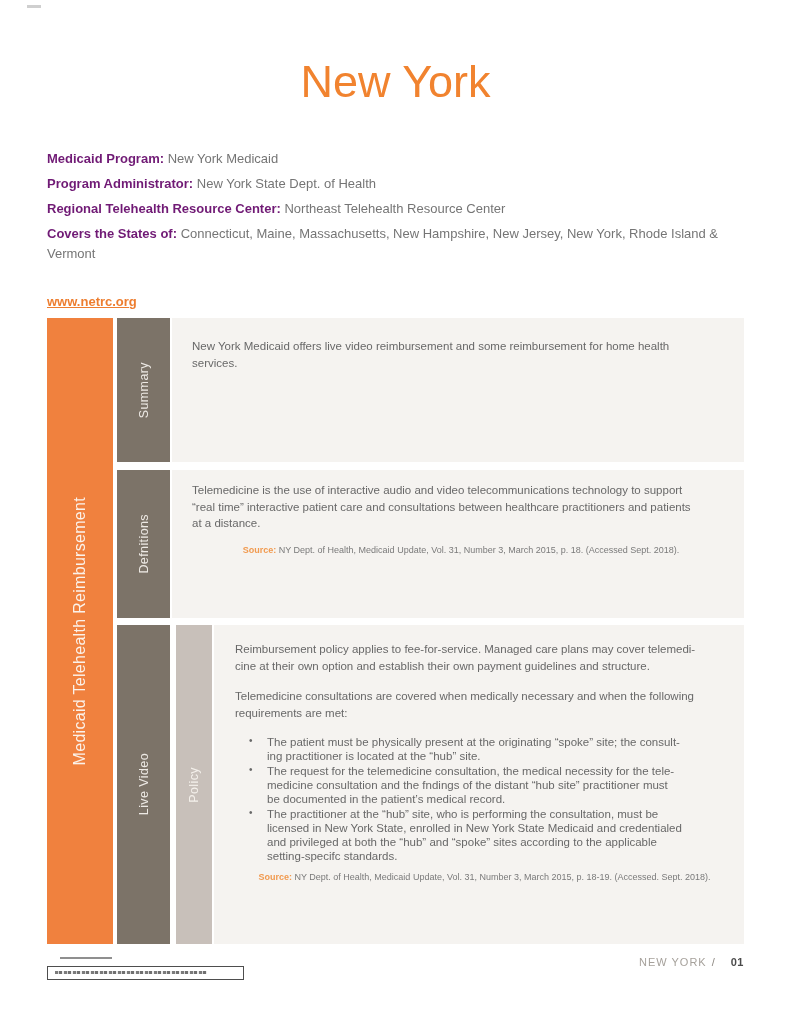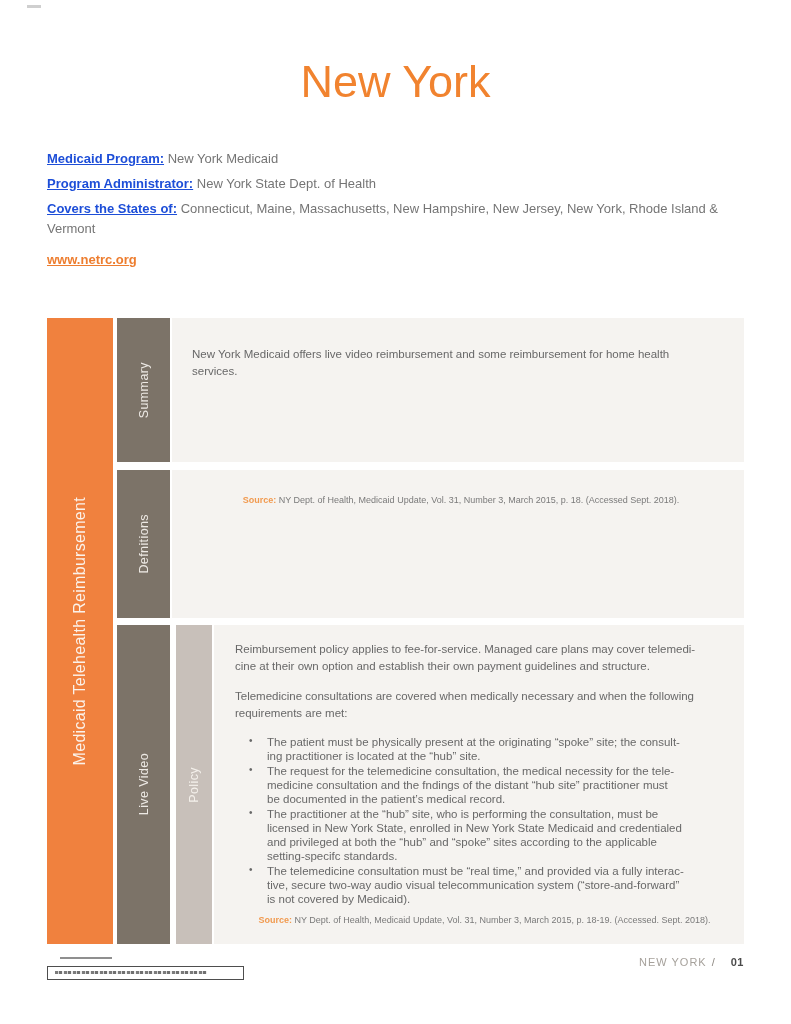--- a/index.html
+++ b/index.html
@@ -10,22 +10,22 @@
   }
   .corner-mark { position:absolute; left:27px; top:5px; width:14px; height:3px; background:#cfcfcf; }
 
   .title {
     position:absolute; top:56px; left:0; right:0; margin:0;
     text-align:center; font-size:45px; font-weight:400; color:#F1832F;
   }
 
   .header-block { position:absolute; left:47px; top:149px; width:700px; }
   .hline { margin:0 0 5px 0; font-size:13px; line-height:20px; color:#757575; }
-  .hline b { color:#1d4ed8; font-weight:bold;text-decoration:underline; }
-  .site-link { display:inline-block; margin-top:8px; font-size:13px; font-weight:bold;
+  .hline b { color:#701a75; font-weight:bold; }
+  .site-link { display:inline-block; margin-top:25px; font-size:13px; font-weight:bold;
     color:#ED7D2F; text-decoration:underline; cursor:pointer; }
 
   .table { position:absolute; left:47px; top:318px; width:697px; height:626px; }
   .orange-col { position:absolute; left:0; top:0; width:66px; height:626px; background:#F0813E;
     display:flex; align-items:center; justify-content:center; }
   .v-text { writing-mode:vertical-rl; transform:rotate(180deg); white-space:nowrap; }
   .orange-label { font-size:16px; color:#FBF2EA; letter-spacing:.3px; }
 
   .row { position:absolute; left:70px; right:0; display:flex; }
   .row0 { top:0; height:144px; }
@@ -34,21 +34,21 @@
 
   .label-col { width:53px; flex:none; background:#7C7368; margin-right:2px;
     display:flex; align-items:center; justify-content:center; }
   .label-col .v-text { font-size:12.5px; color:#EDE9E4; letter-spacing:.4px; }
   .row2 .label-col { margin-right:6px; }
   .policy-col { width:36px; flex:none; background:#C8C0BA; margin-right:2px;
     display:flex; align-items:center; justify-content:center; }
   .policy-col .v-text { font-size:12.5px; color:#F4F0EB; letter-spacing:.4px; }
 
   .content { flex:1; background:#F5F3F0; }
-  .row0 .content { padding:28px 36px 0 20px; }
+  .row0 .content { padding:20px 36px 0 20px; }
   .row1 .content { padding:12px 36px 0 20px; }
   .row2 .content { padding:16px 26px 12px 21px; }
 
   .pre { white-space:pre-line; }
   .body { margin:0; font-size:11.5px; line-height:16.5px; color:#686868; }
   .para { margin:0 0 14px 0; font-size:11.5px; line-height:16.5px; color:#686868; }
 
   .bullets { list-style:none; margin:0 0 0 0; padding:0; }
   .bullets li { position:relative; padding-left:32px; margin-bottom:1px;
     font-size:11.5px; line-height:14px; color:#686868; }
@@ -74,20 +74,21 @@
 
 <div class="page">
 
   <div class="corner-mark"></div>
 
   <h1 class="title">New York</h1>
 
   <div class="header-block">
     <p class="hline"><b>Medicaid Program:</b> <span>New York Medicaid</span></p>
     <p class="hline"><b>Program Administrator:</b> <span>New York State Dept. of Health</span></p>
+    <p class="hline"><b>Regional Telehealth Resource Center:</b> <span>Northeast Telehealth Resource Center</span></p>
     <p class="hline"><b>Covers the States of:</b> <span>Connecticut, Maine, Massachusetts, New Hampshire, New Jersey, New York, Rhode Island &amp; Vermont</span></p>
     <a class="site-link">www.netrc.org</a>
   </div>
 
   <div class="table">
 
     <div class="orange-col">
       <span class="v-text orange-label">Medicaid Telehealth Reimbursement</span>
     </div>
 
@@ -99,20 +100,23 @@
         <p class="body pre">New York Medicaid offers live video reimbursement and some reimbursement for home health
 services.</p>
       </div>
     </div>
 
     <div class="row row1">
       <div class="label-col">
         <span class="v-text">Defnitions</span>
       </div>
       <div class="content">
+        <p class="body pre">Telemedicine is the use of interactive audio and video telecommunications technology to support
+“real time” interactive patient care and consultations between healthcare practitioners and patients
+at a distance.</p>
         <p class="source"><b class="src-label">Source:</b> <span>NY Dept. of Health, Medicaid Update, Vol. 31, Number 3, March 2015, p. 18. (Accessed Sept. 2018).</span></p>
       </div>
     </div>
 
     <div class="row row2">
       <div class="label-col">
         <span class="v-text">Live Video</span>
       </div>
       <div class="policy-col">
         <span class="v-text">Policy</span>
@@ -125,23 +129,20 @@
         <ul class="bullets">
           <li class="pre">The patient must be physically present at the originating “spoke” site; the consult-
 ing practitioner is located at the “hub” site.</li>
           <li class="pre">The request for the telemedicine consultation, the medical necessity for the tele-
 medicine consultation and the fndings of the distant “hub site” practitioner must
 be documented in the patient’s medical record.</li>
           <li class="pre">The practitioner at the “hub” site, who is performing the consultation, must be
 licensed in New York State, enrolled in New York State Medicaid and credentialed
 and privileged at both the “hub” and “spoke” sites according to the applicable
 setting-specifc standards.</li>
-          <li class="pre">The telemedicine consultation must be “real time,” and provided via a fully interac-
-tive, secure two-way audio visual telecommunication system (“store-and-forward”
-is not covered by Medicaid).</li>
         </ul>
         <p class="source"><b class="src-label">Source:</b> <span>NY Dept. of Health, Medicaid Update, Vol. 31, Number 3, March 2015, p. 18-19. (Accessed. Sept. 2018).</span></p>
       </div>
     </div>
 
   </div>
 
   <div class="pre-box-dash"></div>
   <div class="fineprint-box">
     <div class="fineprint-streak"></div>

